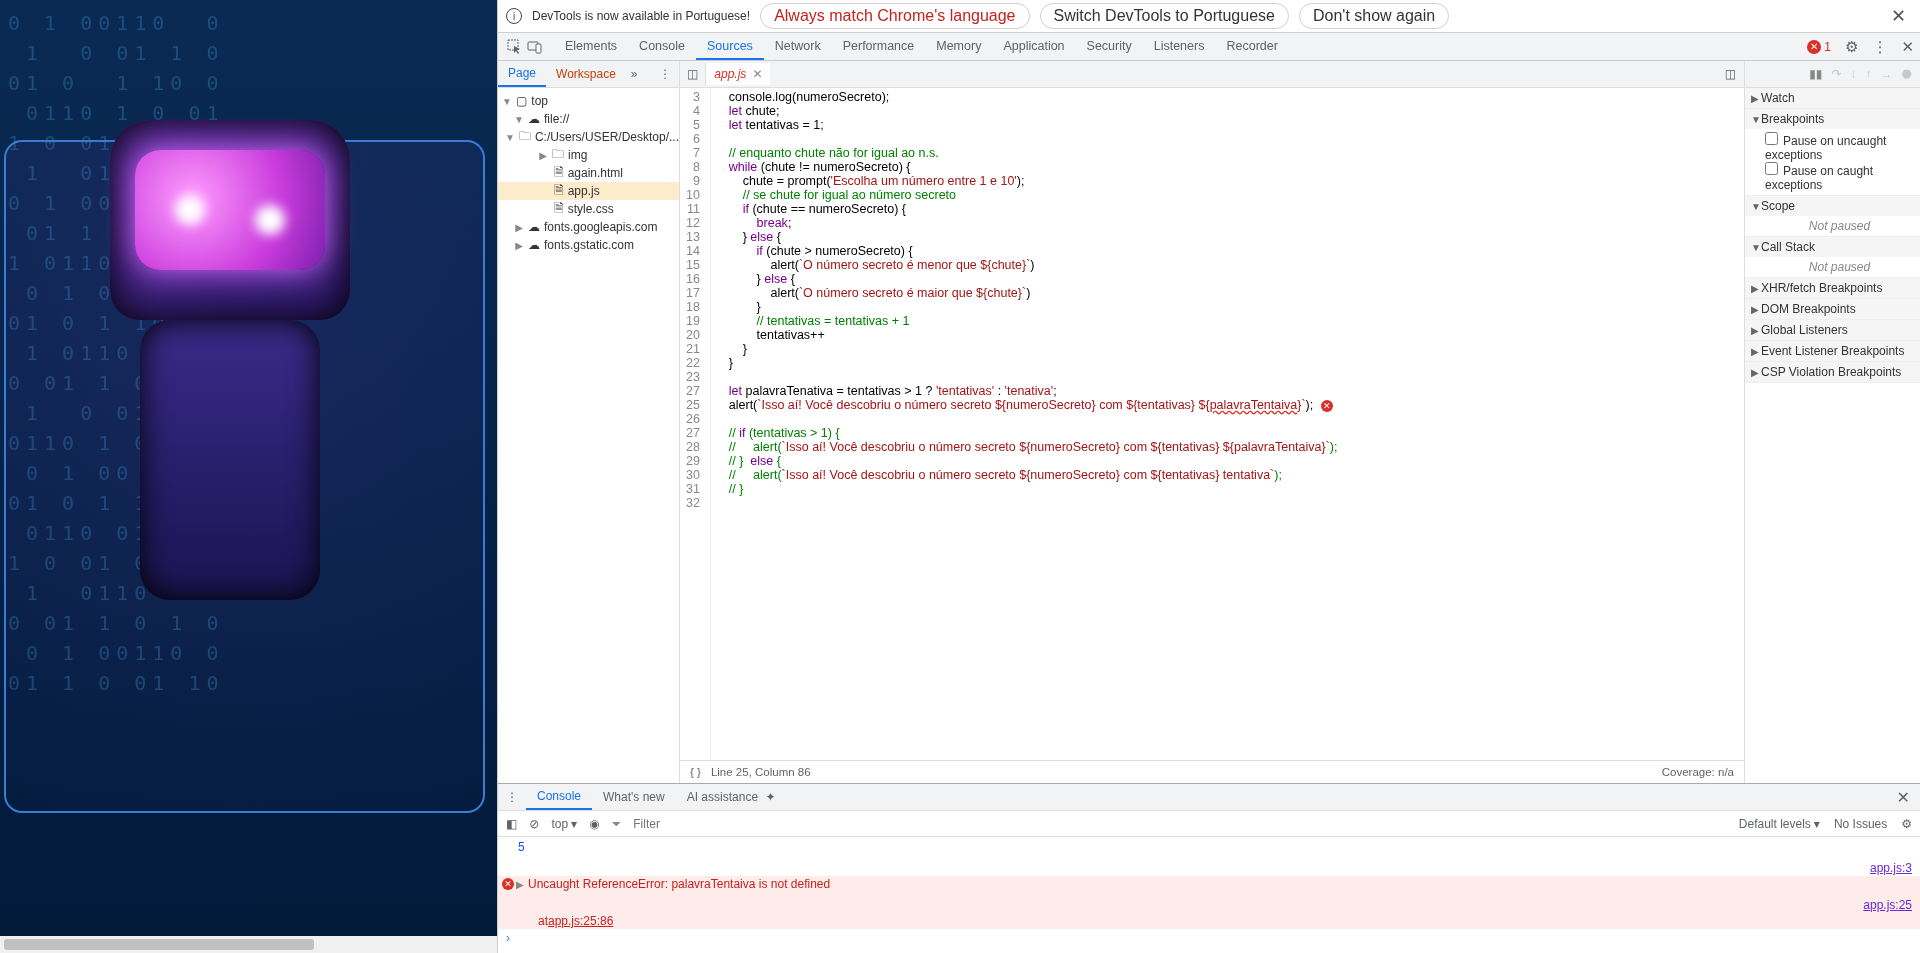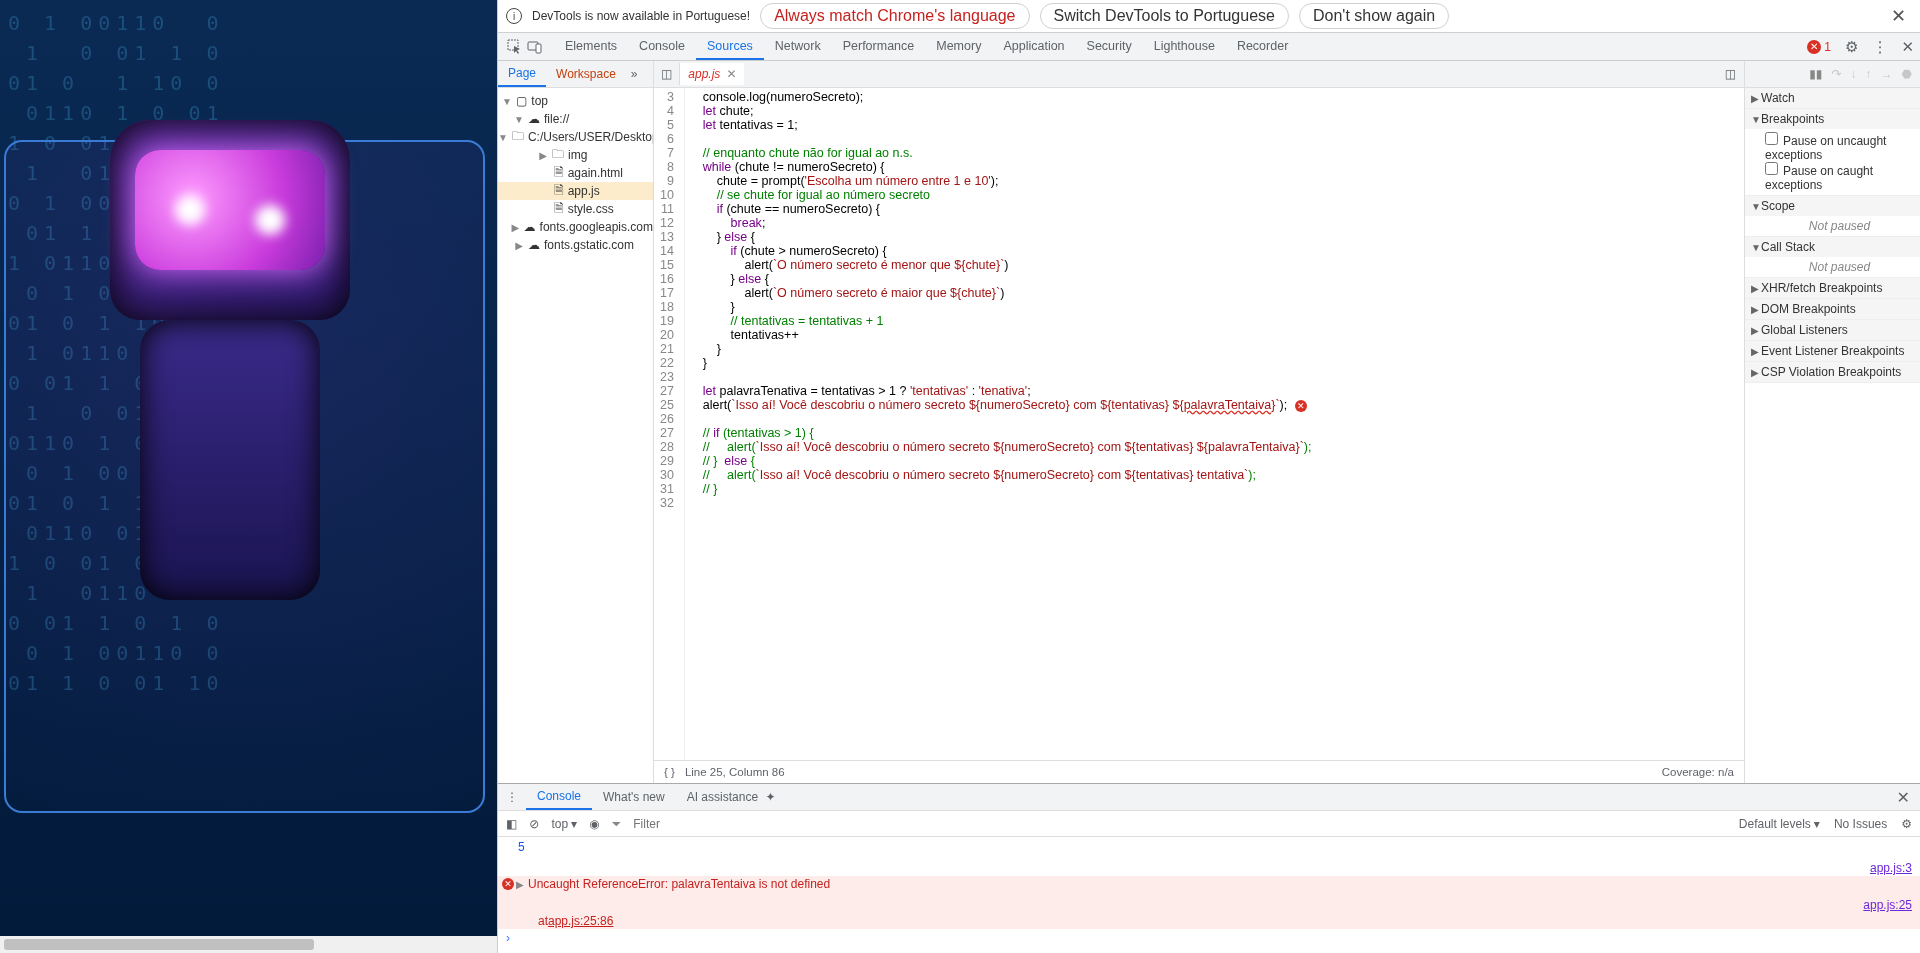--- a/index.html
+++ b/index.html
@@ -34,21 +34,21 @@
 .toolbar-row .tabs { display:flex; margin-left:8px; gap:0;}
 .toolbar-row .tab { padding:5px 11px; cursor:pointer; color:#5f6368; font-size:12.5px;}
 .toolbar-row .tab.active { color:#1a73e8; border-bottom:2px solid #1a73e8; }
 .toolbar-row .spacer{flex:1;}
 .toolbar-row .err-count{ display:flex; align-items:center; gap:3px; color:#d93025; margin-right:6px;}
 .toolbar-row .err-count .dot{width:14px;height:14px;background:#d93025;border-radius:50%;display:flex;align-items:center;justify-content:center;color:#fff;font-size:10px;}
 .toolbar-row .gear,.toolbar-row .kebab,.toolbar-row .bigx{ padding:4px 6px; color:#5f6368; cursor:pointer; font-size:15px;}
 
 
 .sources-area { flex:1; display:flex; min-height:0;}
-.nav-col { width:156px; display:flex; flex-direction:column; border-right:1px solid #ddd;}
+.nav-col { width:182px; display:flex; flex-direction:column; border-right:1px solid #ddd;}
 .nav-tabs { display:flex; align-items:center; height:27px; border-bottom:1px solid #ddd; background:#f1f3f4;}
 .nav-tabs .nt{ padding:5px 10px; cursor:pointer; color:#c2410c; font-size:12px;}
 .nav-tabs .nt.active{ color:#1a73e8; border-bottom:2px solid #1a73e8;}
 .nav-tabs .more{ padding:5px;color:#5f6368;}
 .nav-tabs .kebab2{ margin-left:auto; padding:5px 8px; color:#5f6368;}
 .tree { padding:4px 0; font-size:12px; color:#333; overflow:auto; flex:1;}
 .tree-row { display:flex; align-items:center; height:18px; cursor:pointer; white-space:nowrap;}
 .tree-row.selected{ background:#fceccb;}
 .tri { width:10px; text-align:center; color:#888; font-size:10px;}
 .ind { display:inline-block;}
@@ -175,21 +175,21 @@
       </span>
     <div class="tabs" id="main-tabs">
         <span class="tab">Elements</span>
         <span class="tab">Console</span>
         <span class="tab active">Sources</span>
         <span class="tab">Network</span>
         <span class="tab">Performance</span>
         <span class="tab">Memory</span>
         <span class="tab">Application</span>
         <span class="tab">Security</span>
-        <span class="tab">Lighthouse</span>
+        <span class="tab">Listeners</span>
         <span class="tab">Recorder</span>
       </div>
     <span class="spacer"></span>
     <span class="err-count">
         <span class="dot">✕</span>
         <span>1</span>
       </span>
     <span class="gear">⚙</span>
     <span class="kebab">⋮</span>
     <span class="bigx">✕</span>

